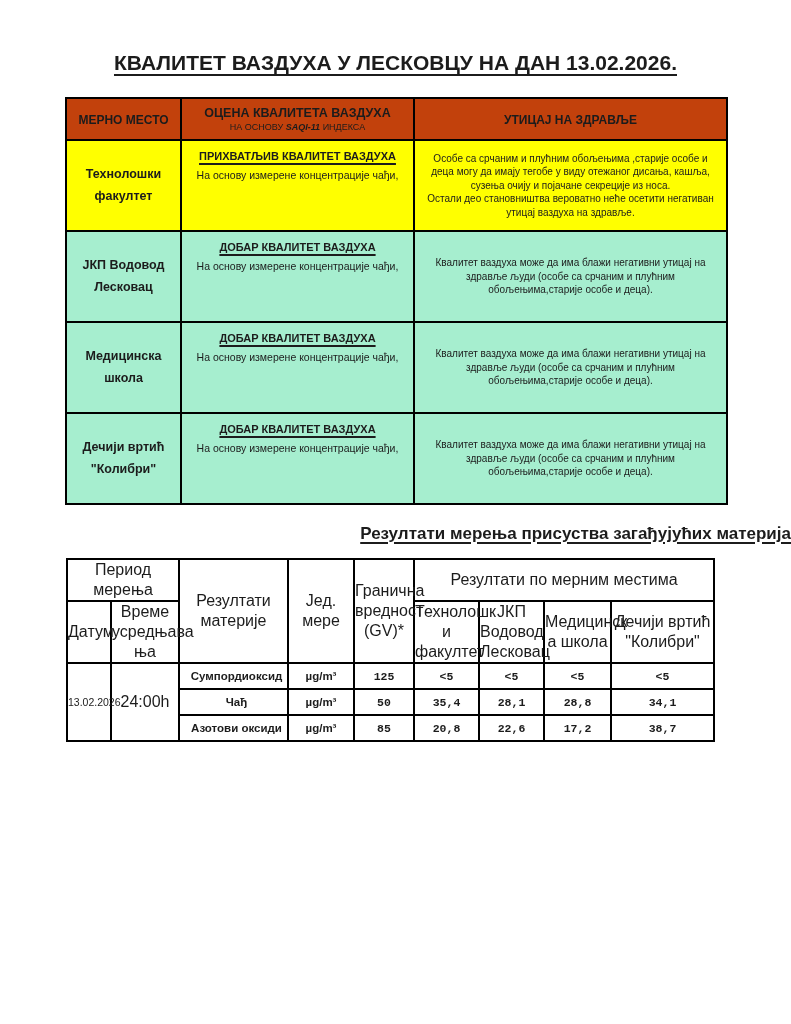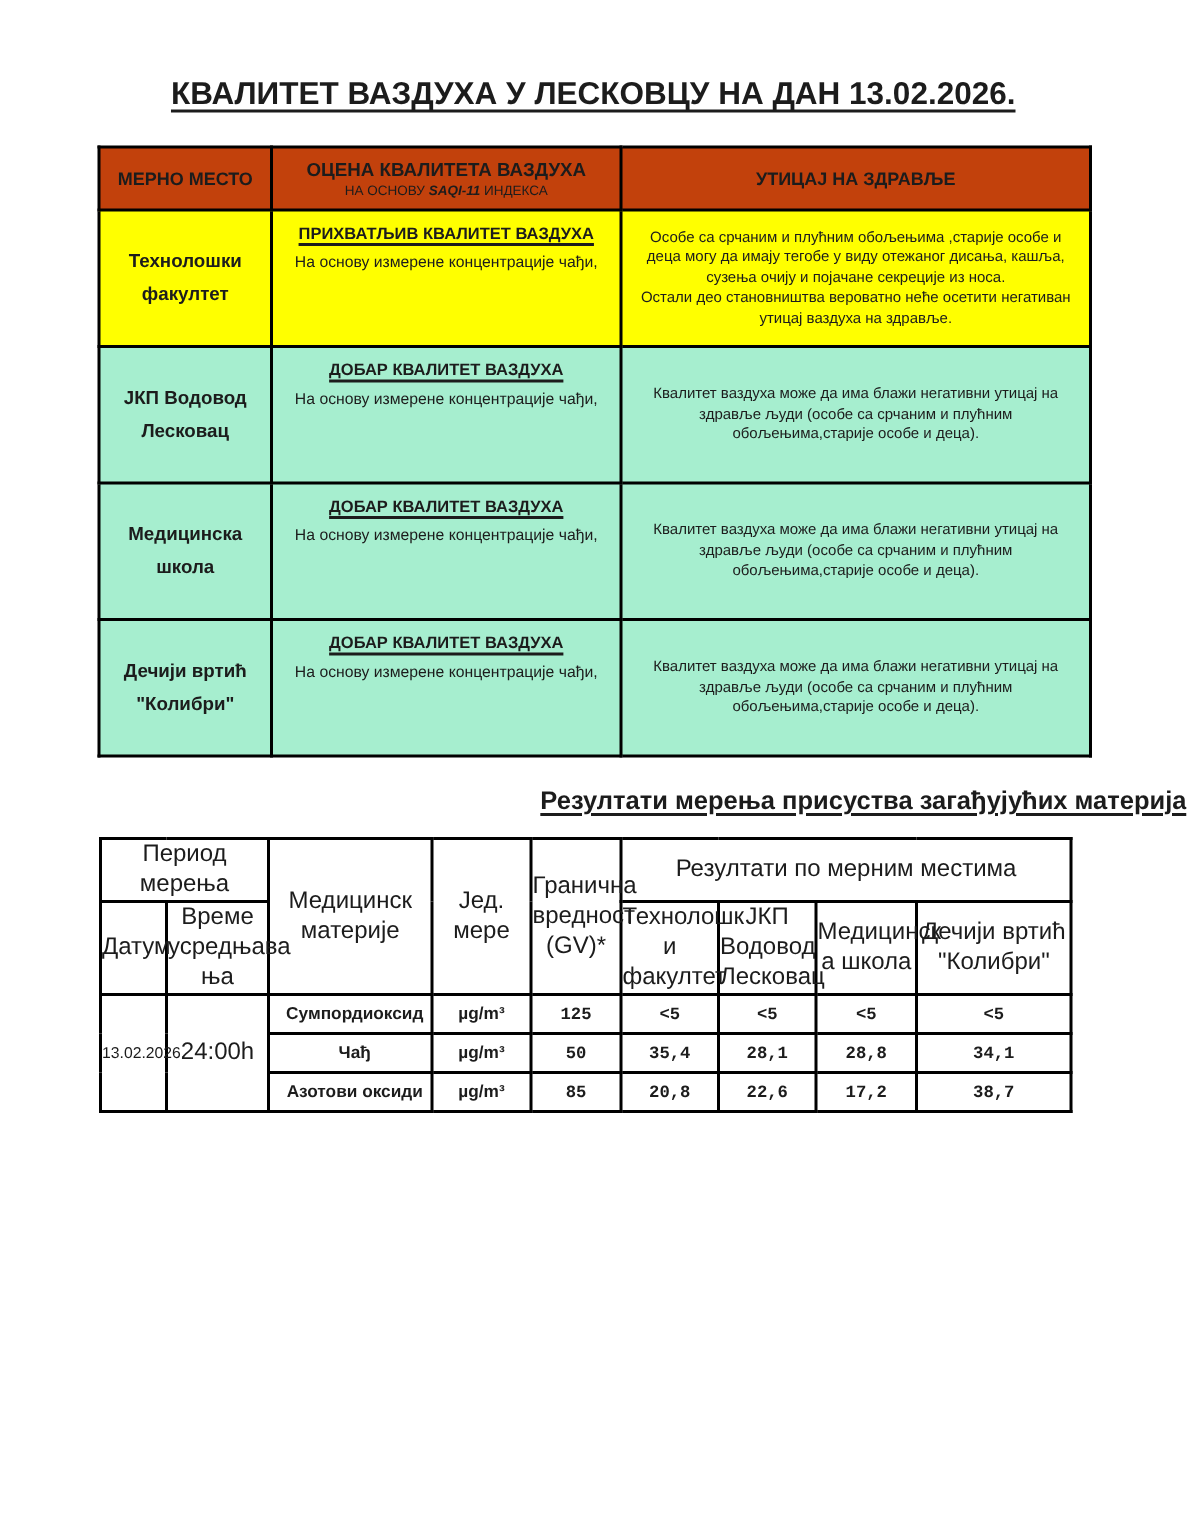--- a/index.html
+++ b/index.html
@@ -157,21 +157,21 @@
       <col style="width:66px">
         <col style="width:60px">
         <col style="width:65px">
       <col style="width:65px">
         <col style="width:67px">
         <col style="width:103px">
     </colgroup>
     <tbody>
         <tr class="r-h1">
       <th colspan="2" class="r-head">Период мерења</th>
-      <th rowspan="2" class="r-head pre">Медицинск
+      <th rowspan="2" class="r-head pre">Резултати
 материје</th>
       <th rowspan="2" class="r-head">Јед. мере</th>
       <th rowspan="2" class="r-head pre">Гранична
 вредност
 (GV)*</th>
       <th colspan="4" class="r-head">Резултати по мерним местима</th>
     </tr>
     <tr class="r-h2">
       <th class="r-head">Датум</th>
       <th class="r-head pre">Време

